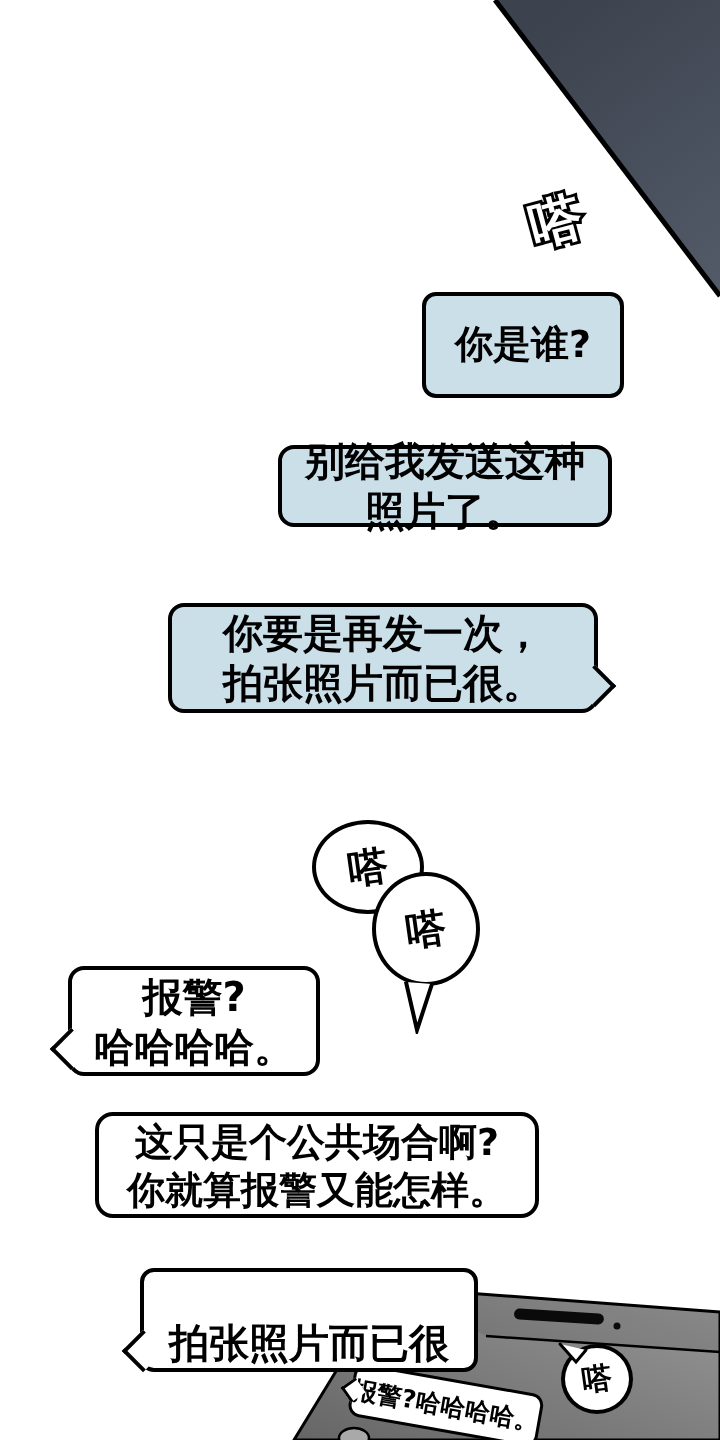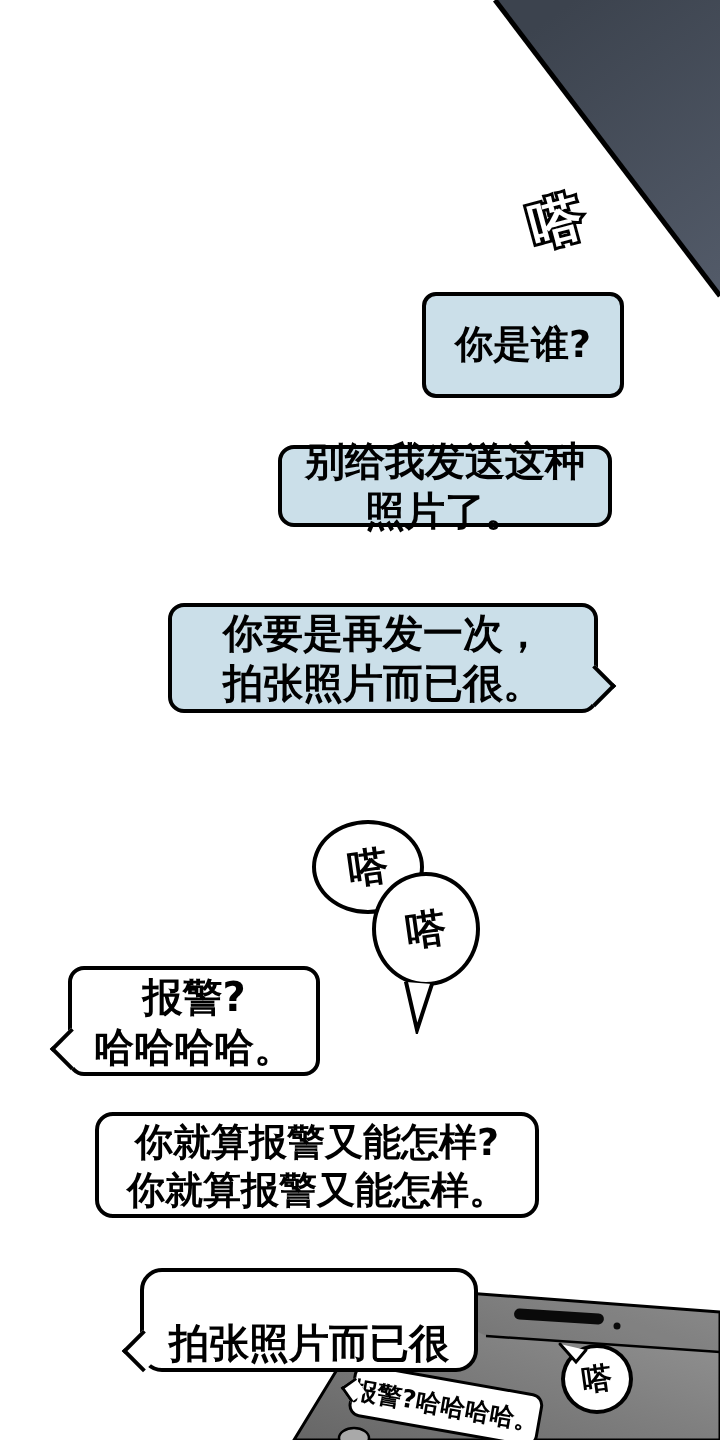--- a/index.html
+++ b/index.html
@@ -16,21 +16,21 @@
     text-align:center; font-weight:bold; color:#000; line-height:1.25;
   }
   .blue  { background:var(--bubble-blue,#cbdfe9); }
   .white { background:#ffffff;justify-content:flex-end; }
 
   .b1 { left:422px; top:292px;  width:202px; height:106px; border-radius:14px; font-size:38px; }
   .b2 { left:278px; top:445px;  width:334px; height:82px; border-radius:16px; font-size:40px; }
   .b3 { left:168px; top:603px;  width:430px; height:110px; border-radius:16px; font-size:40px; }
   .b4 { left:68px;  top:966px;  width:252px; height:110px; border-radius:16px; font-size:40px; }
   .b5 { left:95px;  top:1112px; width:444px; height:106px; border-radius:18px; font-size:38px; z-index:4; }
-  .b6 { left:140px; top:1268px; width:338px; height:104px; border-radius:22px; font-size:40px; z-index:10; }
+  .b6 { left:140px; top:1268px; width:338px; height:104px; border-radius:14px; font-size:40px; z-index:10; }
 
   
   .tail-right {
     position:absolute; right:-16px; top:64px; width:26px; height:26px;
     background:var(--bubble-blue,#cbdfe9); transform:rotate(45deg);
     border-top:4px solid #000; border-right:4px solid #000;
   }
   .tail-left {
     position:absolute; left:-16px; top:64px; width:26px; height:26px;
     background:#ffffff; transform:rotate(45deg);
@@ -124,21 +124,21 @@
     <span class="tilt">嗒</span>
   </div>
 
   <div class="bubble white b4">
     <span>报警?</span>
     <span>哈哈哈哈。</span>
     <span class="tail-left"></span>
   </div>
 
   <div class="bubble white b5">
-    <span>你就算报警又能怎样?</span>
+    <span>这只是个公共场合啊?</span>
     <span>你就算报警又能怎样。</span>
   </div>
 
   <svg class="phone-svg" width="440" height="168" viewBox="0 0 440 168">
     <defs>
       <linearGradient id="phoneGrad" x1="100%" y1="0%" x2="0%" y2="100%">
         <stop offset="0" stop-color="#989898"></stop>
         <stop offset="1" stop-color="#666666"></stop>
       </linearGradient>
     </defs>

